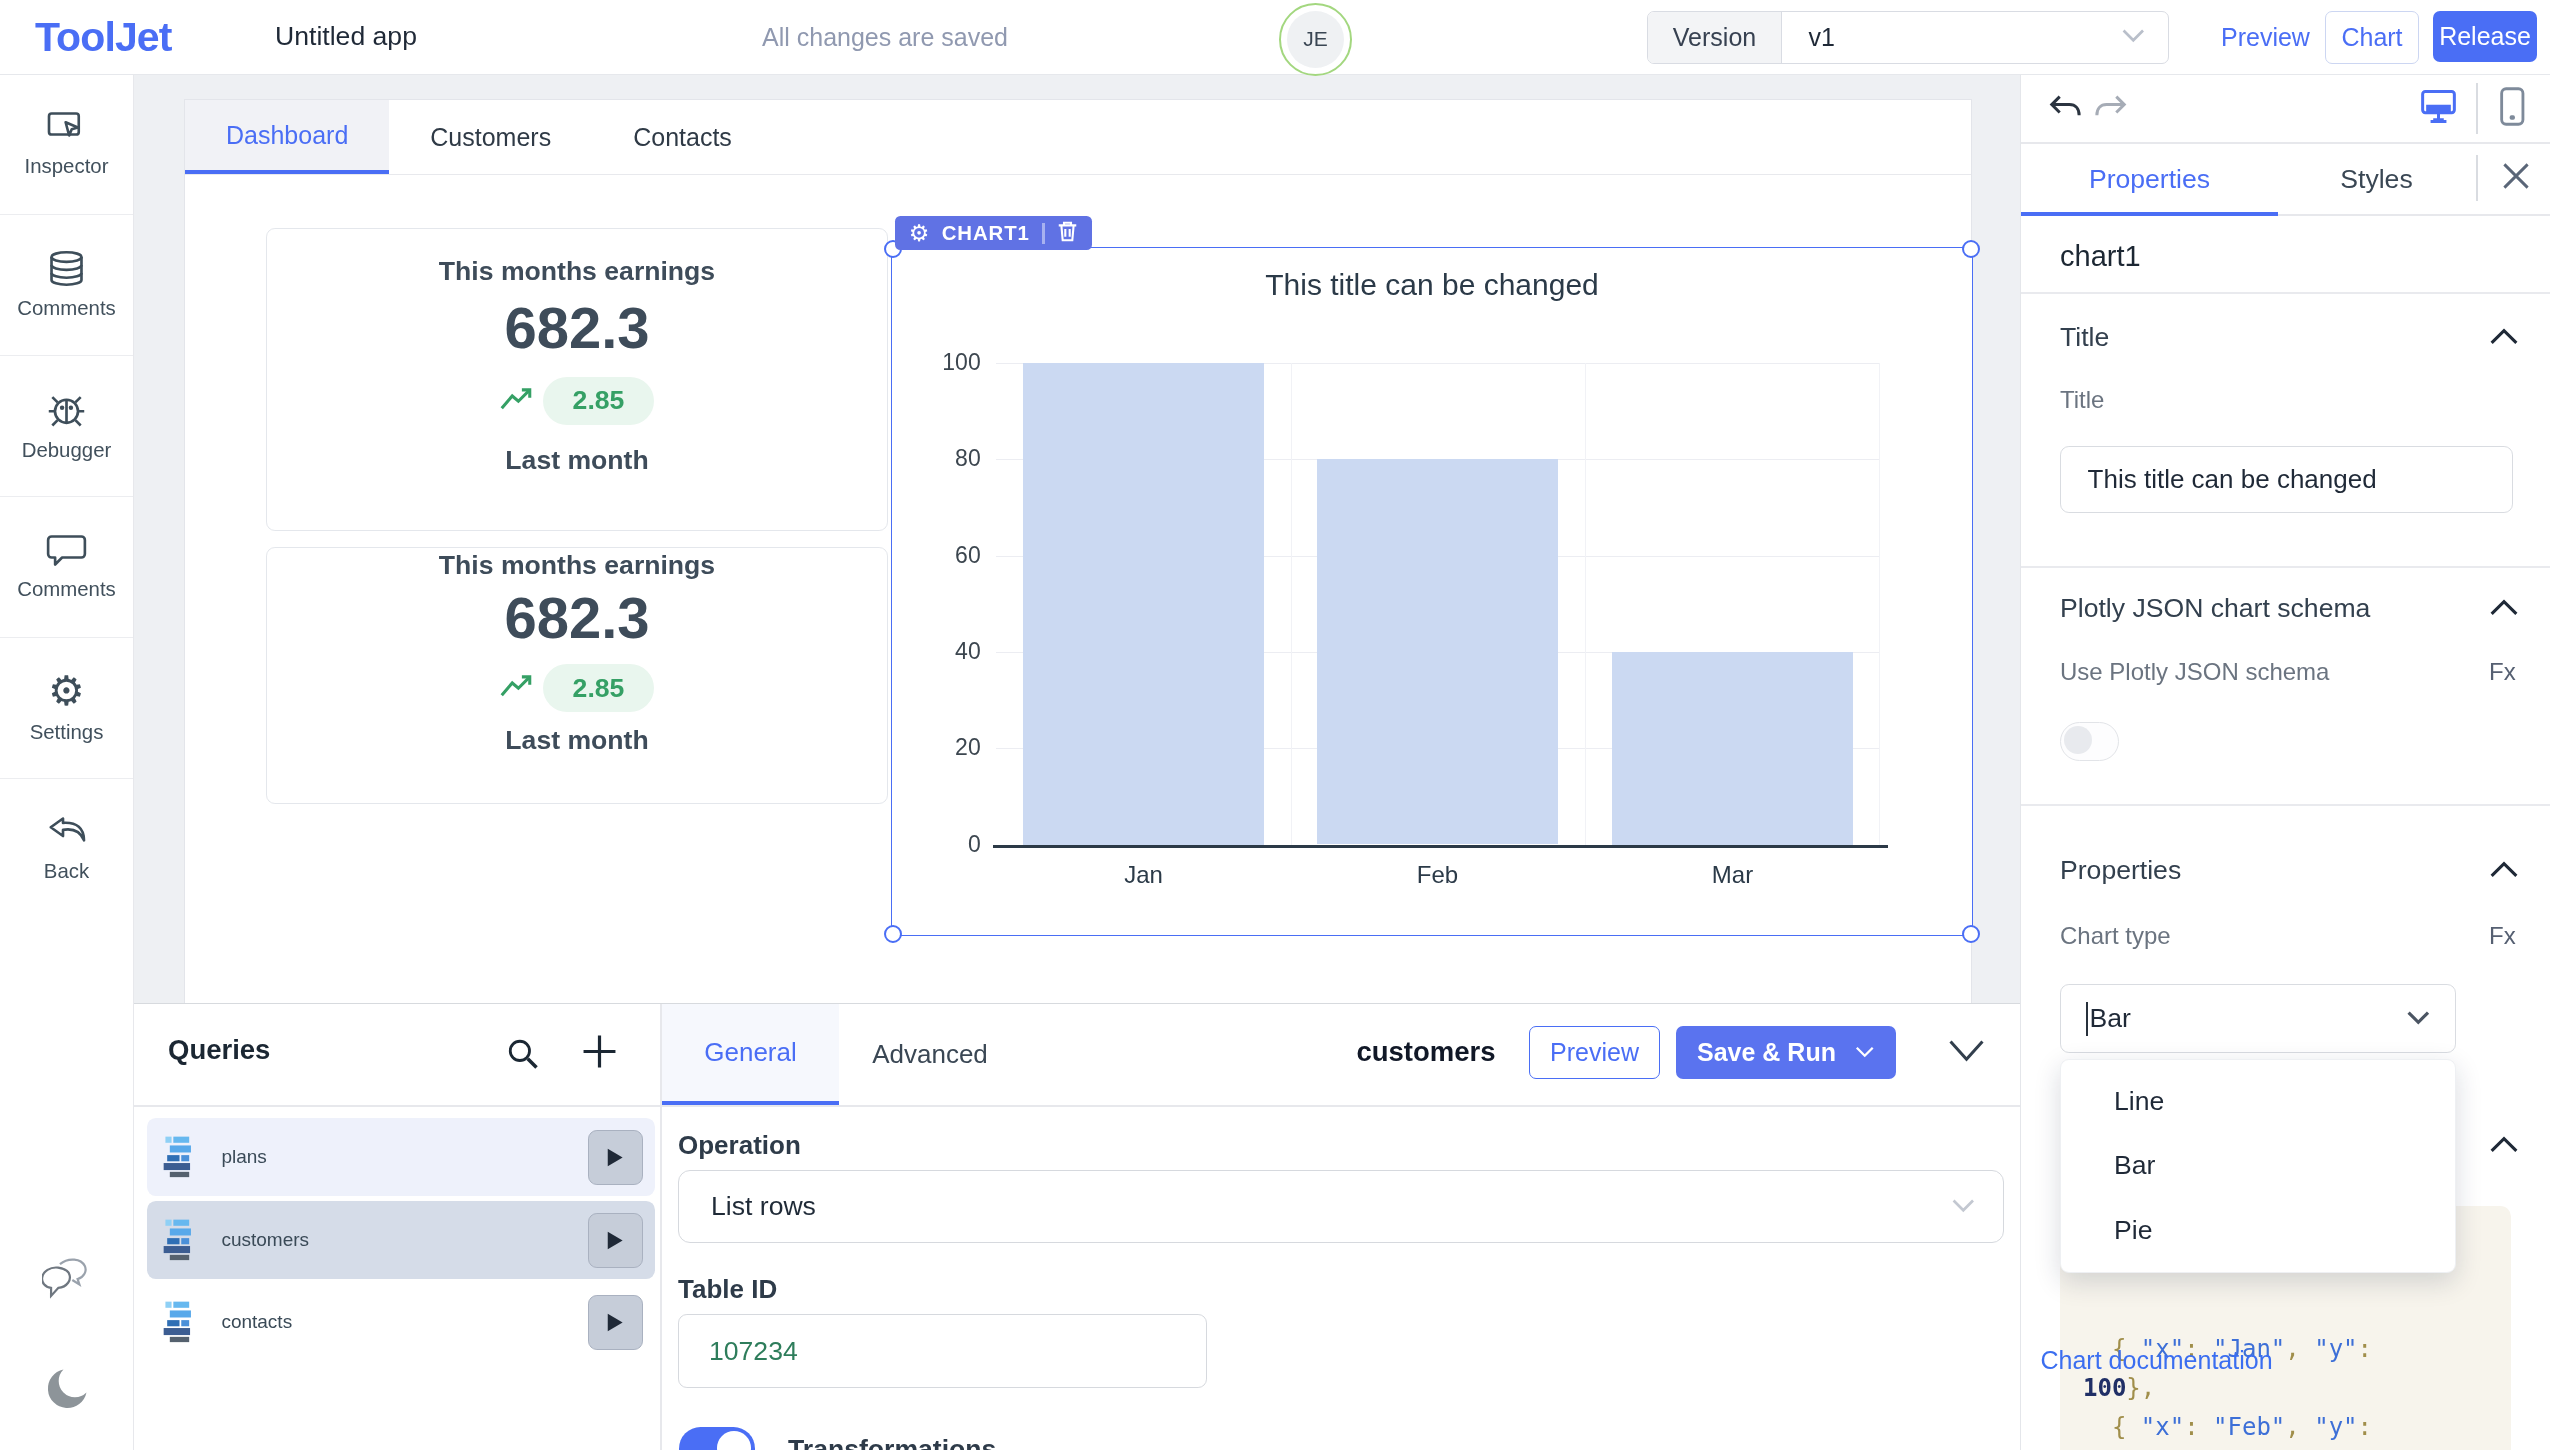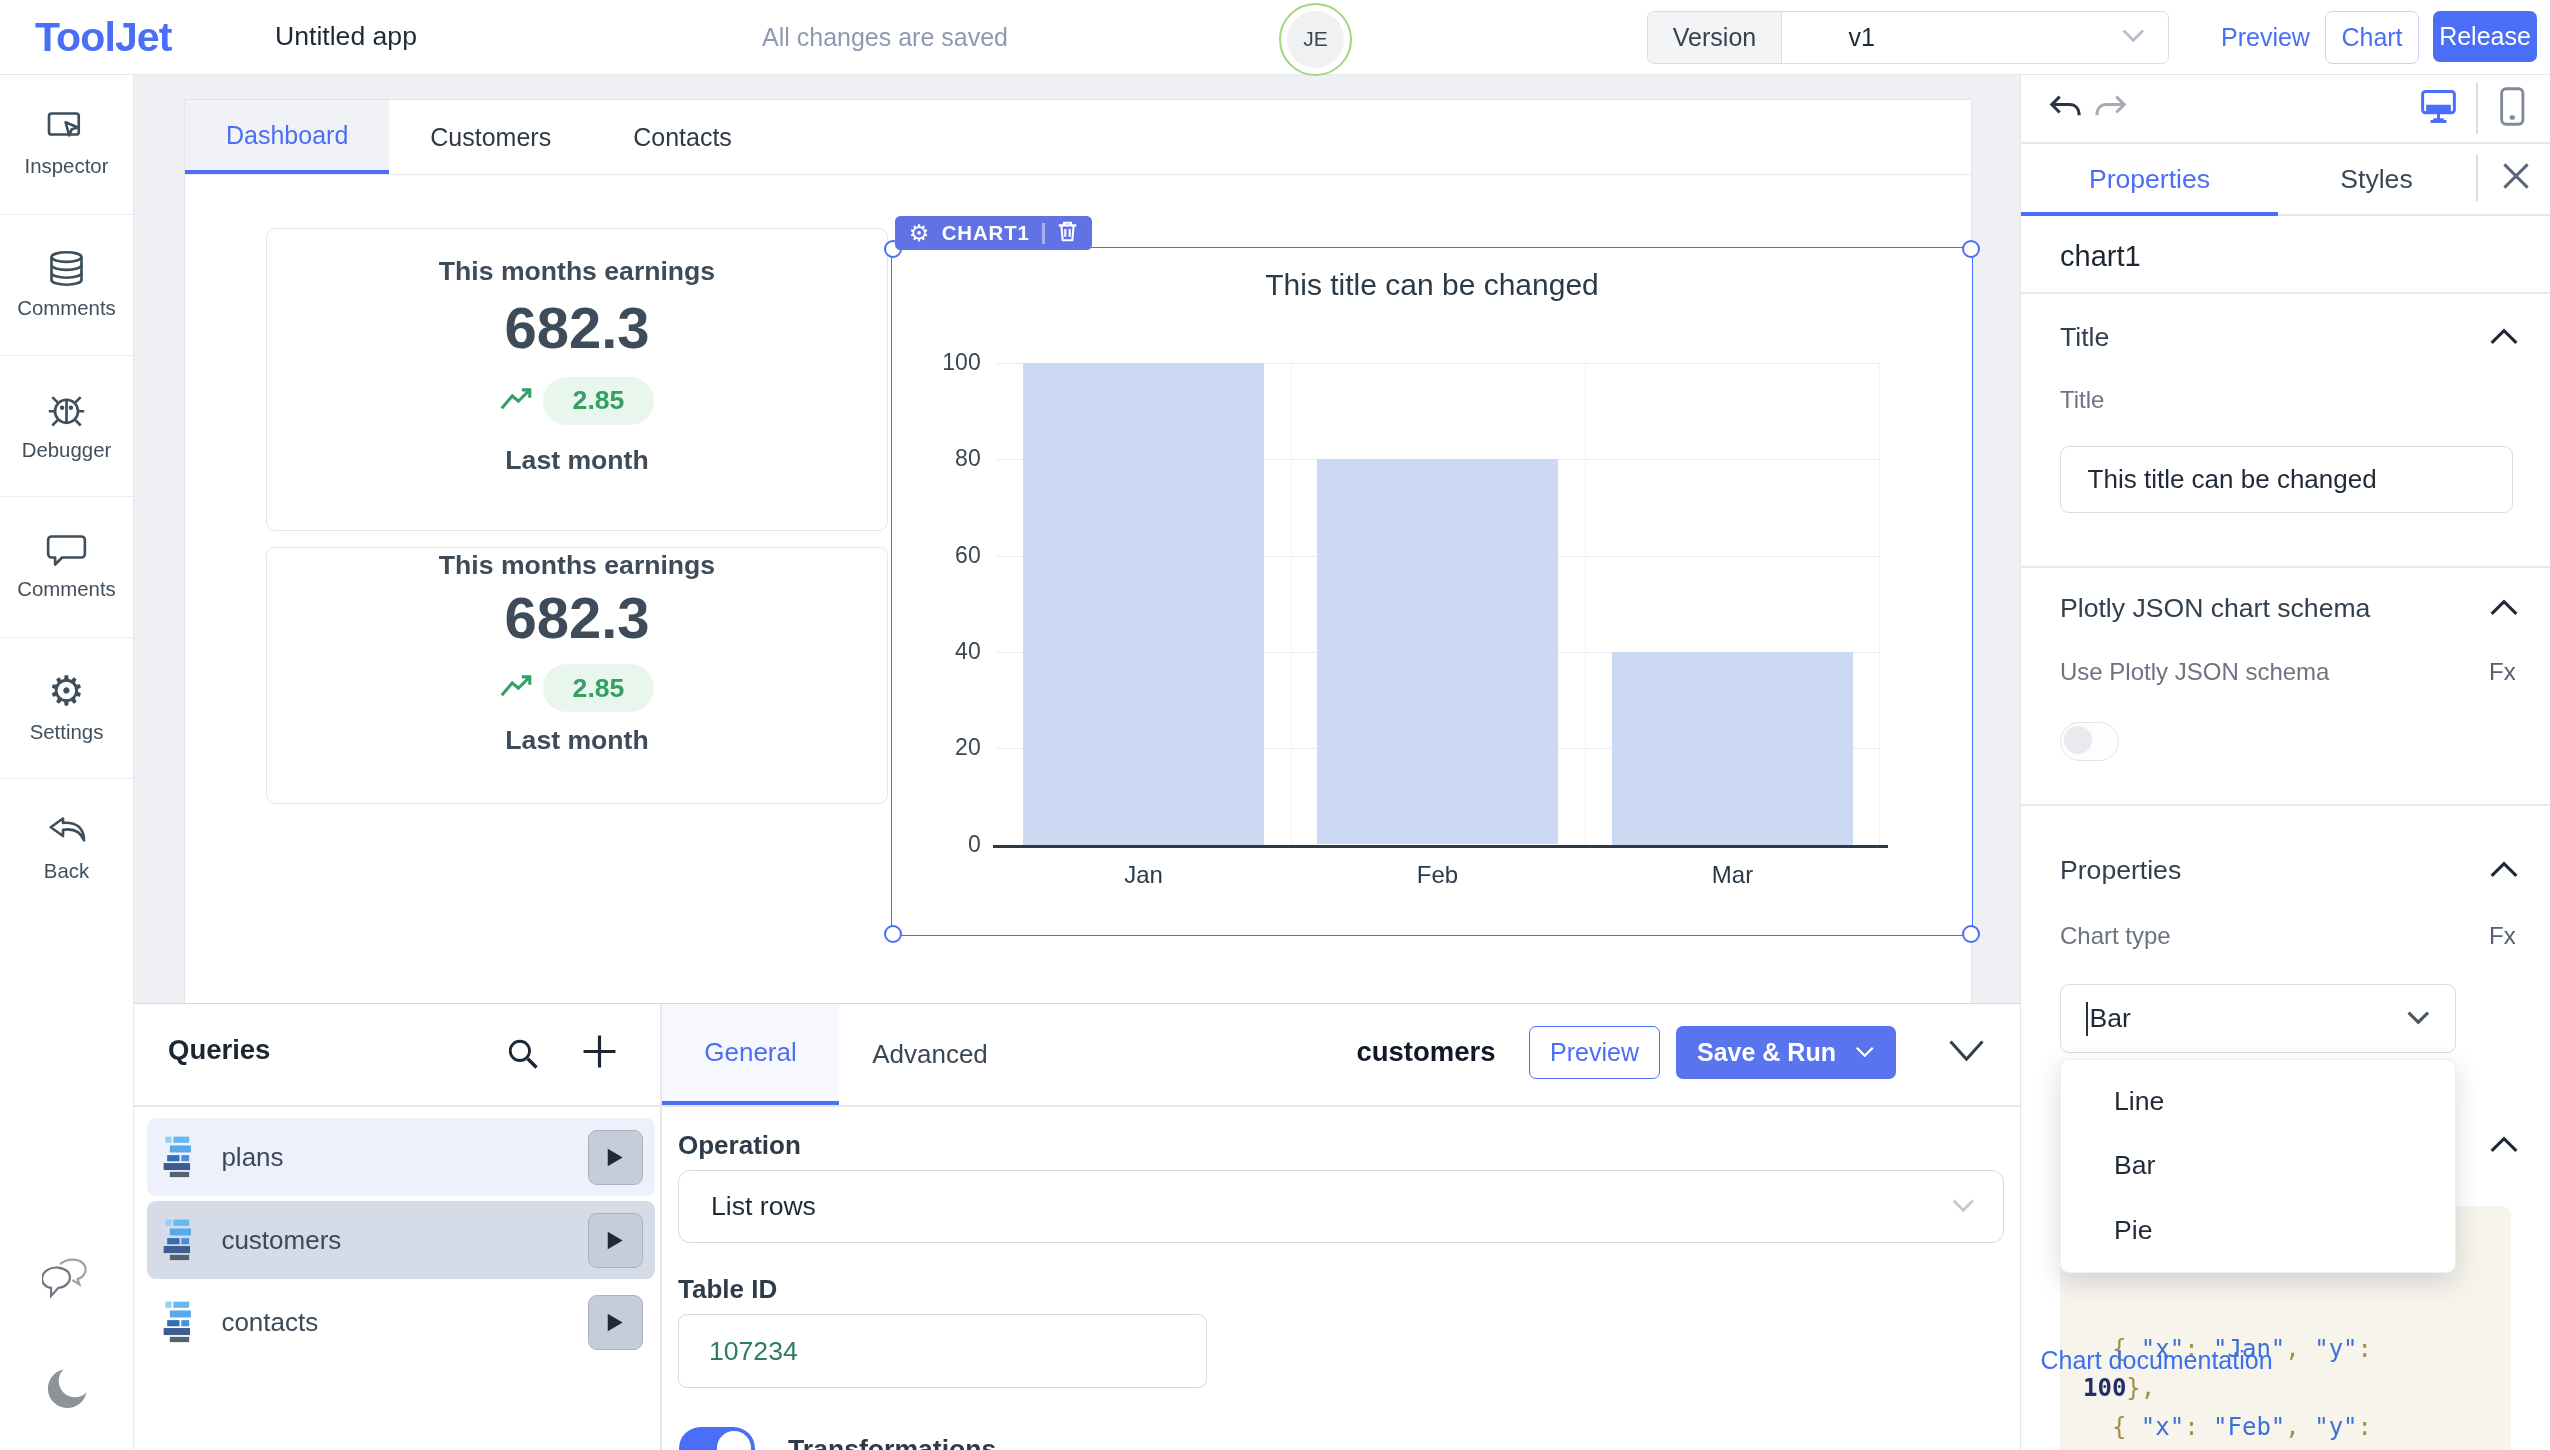--- a/index.html
+++ b/index.html
@@ -7,21 +7,21 @@
   .abs{position:absolute;}
   #app{position:relative;width:2550px;height:1450px;background:#eef0f3;}
 
   
   .topbar{left:0;top:0;width:2550px;height:74px;background:#fff;border-bottom:1.8px solid #e6e8ec;z-index:30;}
   .logo{left:35px;top:14px;font-size:41px;font-weight:700;color:#4a6ef5;letter-spacing:-0.9px;}
   .appname{left:275px;top:21px;font-size:26.6px;color:#1f2937;}
   .savestatus{left:762px;top:23px;font-size:25px;color:#9099b0;}
   .avatar-ring{left:1279px;top:2.7px;width:69px;height:69px;border-radius:50%;border:2.7px solid #a3d77f;background:#fff;display:flex;align-items:center;justify-content:center;}
   .avatar{width:57px;height:57px;border-radius:50%;background:#eff1f3;display:flex;align-items:center;justify-content:center;font-size:21px;color:#3a4653;}
-  .version-box{left:1647px;top:10.6px;width:520px;height:51px;border:1.8px solid #d9dce3;border-radius:7px;background:#fff;display:flex;align-items:center;overflow:hidden;gap:40px;}
+  .version-box{left:1647px;top:10.6px;width:520px;height:51px;border:1.8px solid #d9dce3;border-radius:7px;background:#fff;display:flex;align-items:center;overflow:hidden;}
   .version-label{width:133px;height:100%;background:#f3f4f6;border-right:1.8px solid #d9dce3;display:flex;align-items:center;justify-content:center;font-size:25px;color:#374151;}
   .version-value{padding-left:26.6px;font-size:25px;color:#1f2937;flex:1;}
   .version-caret{padding-right:21px;color:#b9bfca;}
   .link-btn{font-size:25px;color:#4a6ef5;}
   .share-btn{left:2325px;top:10.6px;width:92px;height:51px;border:1.8px solid #ccd6f2;border-radius:7px;background:#fff;color:#4a6ef5;font-size:25px;display:flex;align-items:center;justify-content:center;}
   .release-btn{left:2433px;top:10.6px;width:104px;height:51px;border-radius:7px;background:#4a6ef5;color:#fff;font-size:25px;display:flex;align-items:center;justify-content:center;}
 
   
   .sidebar{left:0;top:74px;width:133px;height:1376px;background:#fff;border-right:1.8px solid #e7e8ec;z-index:20;}
   .side-item{position:relative;width:133px;height:140px;border-bottom:0.9px solid #ecedf0;display:flex;flex-direction:column;align-items:center;justify-content:center;gap:10.6px;color:#3e4e5a;}
@@ -56,21 +56,21 @@
   .ytick{position:absolute;width:71px;text-align:right;font-size:23px;color:#3c464f;}
   .xtick{position:absolute;width:177px;text-align:center;font-size:24px;color:#2b3a48;}
   .xaxis{position:absolute;background:#2c3a47;}
 
   
   .query-panel{left:133px;top:1003px;width:1887px;height:447px;background:#fff;border-top:1.8px solid #d7dade;z-index:10;}
   .qp-divider{position:absolute;left:527px;top:0;width:1.8px;height:447px;background:#e7e8ec;}
   .qp-header-border{position:absolute;left:0;top:101px;width:527px;height:1.8px;background:#e7e8ec;}
   .queries-title{position:absolute;left:35px;top:30px;font-size:27.5px;font-weight:700;color:#1b2733;}
   .q-row{position:absolute;left:14px;width:508px;height:78px;border-radius:8.9px;display:flex;align-items:center;padding:0 12.4px;box-sizing:border-box;gap:21px;}
-  .q-row .qname{font-size:26px;color:#3a4a57;flex:1;}
+  .q-row .qname{font-size:19px;color:#3a4a57;flex:1;}
   .play-btn{width:53px;height:53px;border-radius:8.9px;background:#c6cdd9;border:1.8px solid #a9b1c0;display:flex;align-items:center;justify-content:center;}
   .editor-tabs-border{position:absolute;left:529px;top:101px;width:1358px;height:1.8px;background:#e7e8ec;}
   .ed-tab{position:absolute;top:0;height:101px;display:flex;align-items:center;justify-content:center;font-size:26px;color:#3a4754;}
   .ed-tab.active{color:#4a6ef5;background:#f6f8fd;border-bottom:4.4px solid #4a6ef5;box-sizing:border-box;}
   .query-name{position:absolute;top:32px;font-size:27.5px;font-weight:700;color:#111827;}
   .preview-btn{position:absolute;border:1.8px solid #4a6ef5;border-radius:7px;color:#4a6ef5;font-size:25px;background:#fff;display:flex;align-items:center;justify-content:center;}
   .saverun-btn{position:absolute;background:#5a73ef;border-radius:7px;color:#fff;font-size:25px;font-weight:600;display:flex;align-items:center;justify-content:center;gap:19.5px;}
   .field-label{font-size:26px;font-weight:600;color:#2e3b49;}
   .select-box{border:1.8px solid #d6d9de;border-radius:12px;background:#fff;display:flex;align-items:center;font-size:26.6px;color:#1f2a37;box-sizing:border-box;}
   .tid-input{border:1.8px solid #d6d9de;border-radius:8.9px;background:#fff;display:flex;align-items:center;font-size:26.6px;color:#2e7d5b;box-sizing:border-box;padding-left:30px;}

